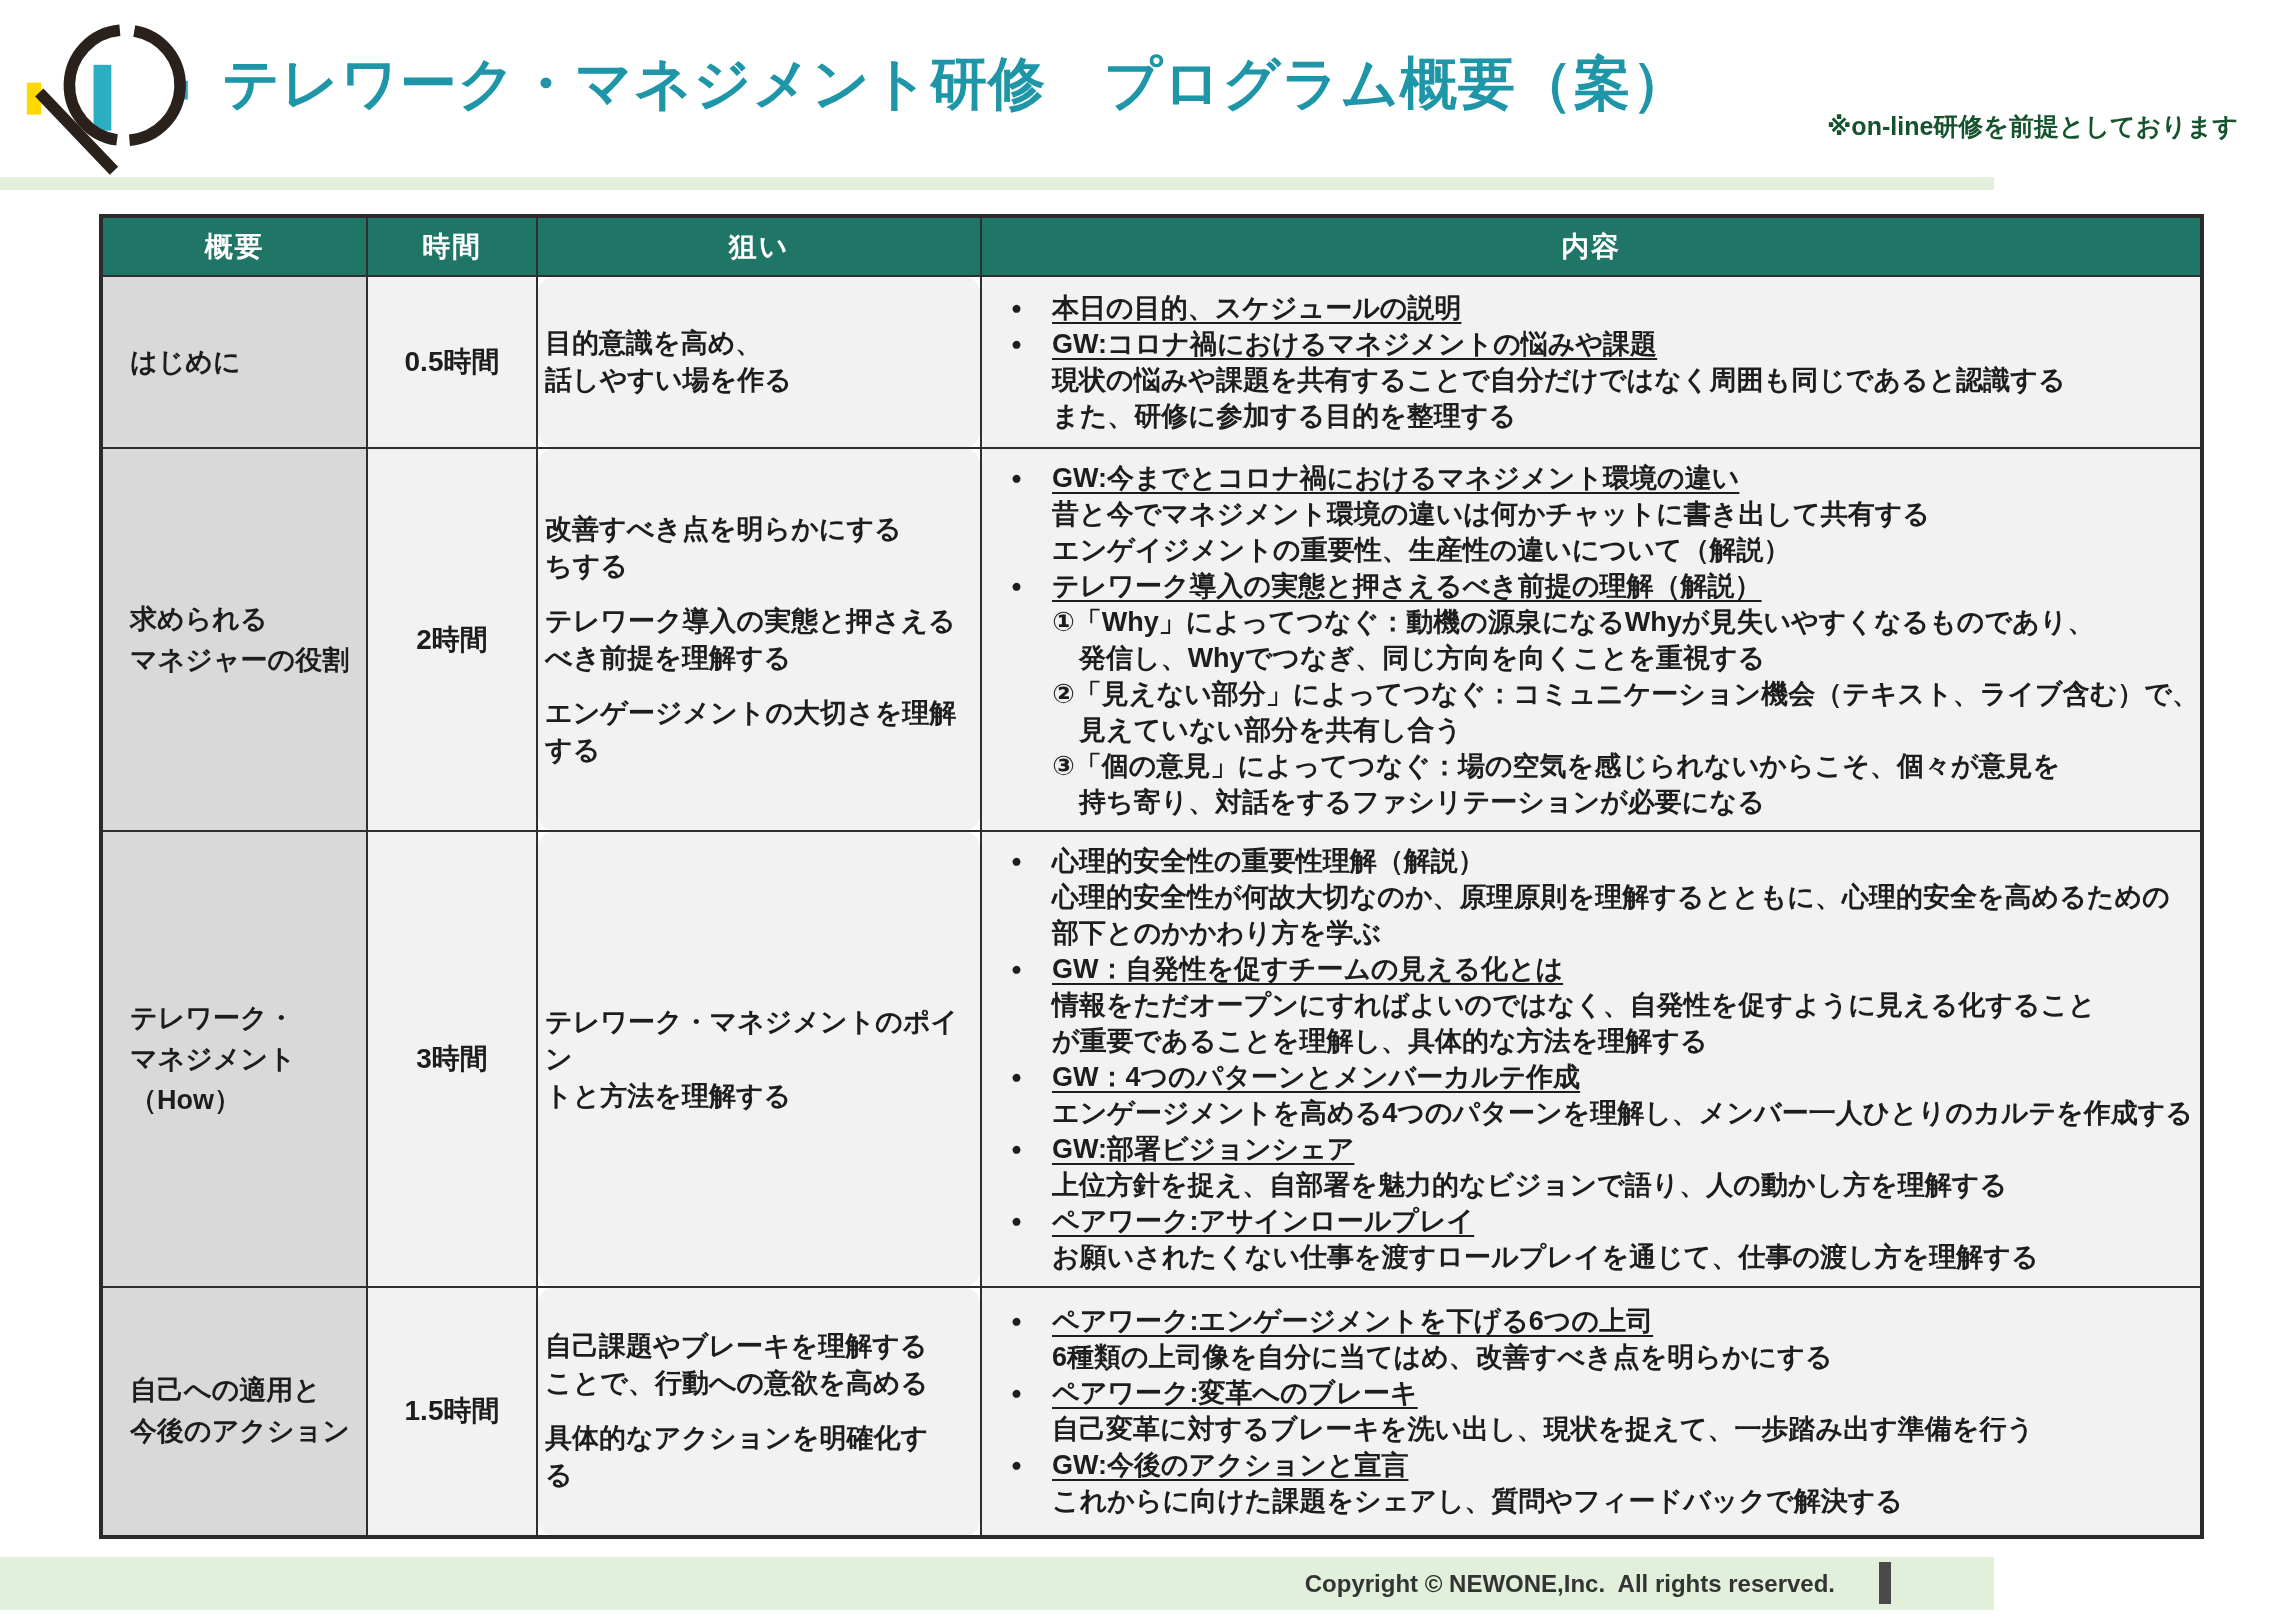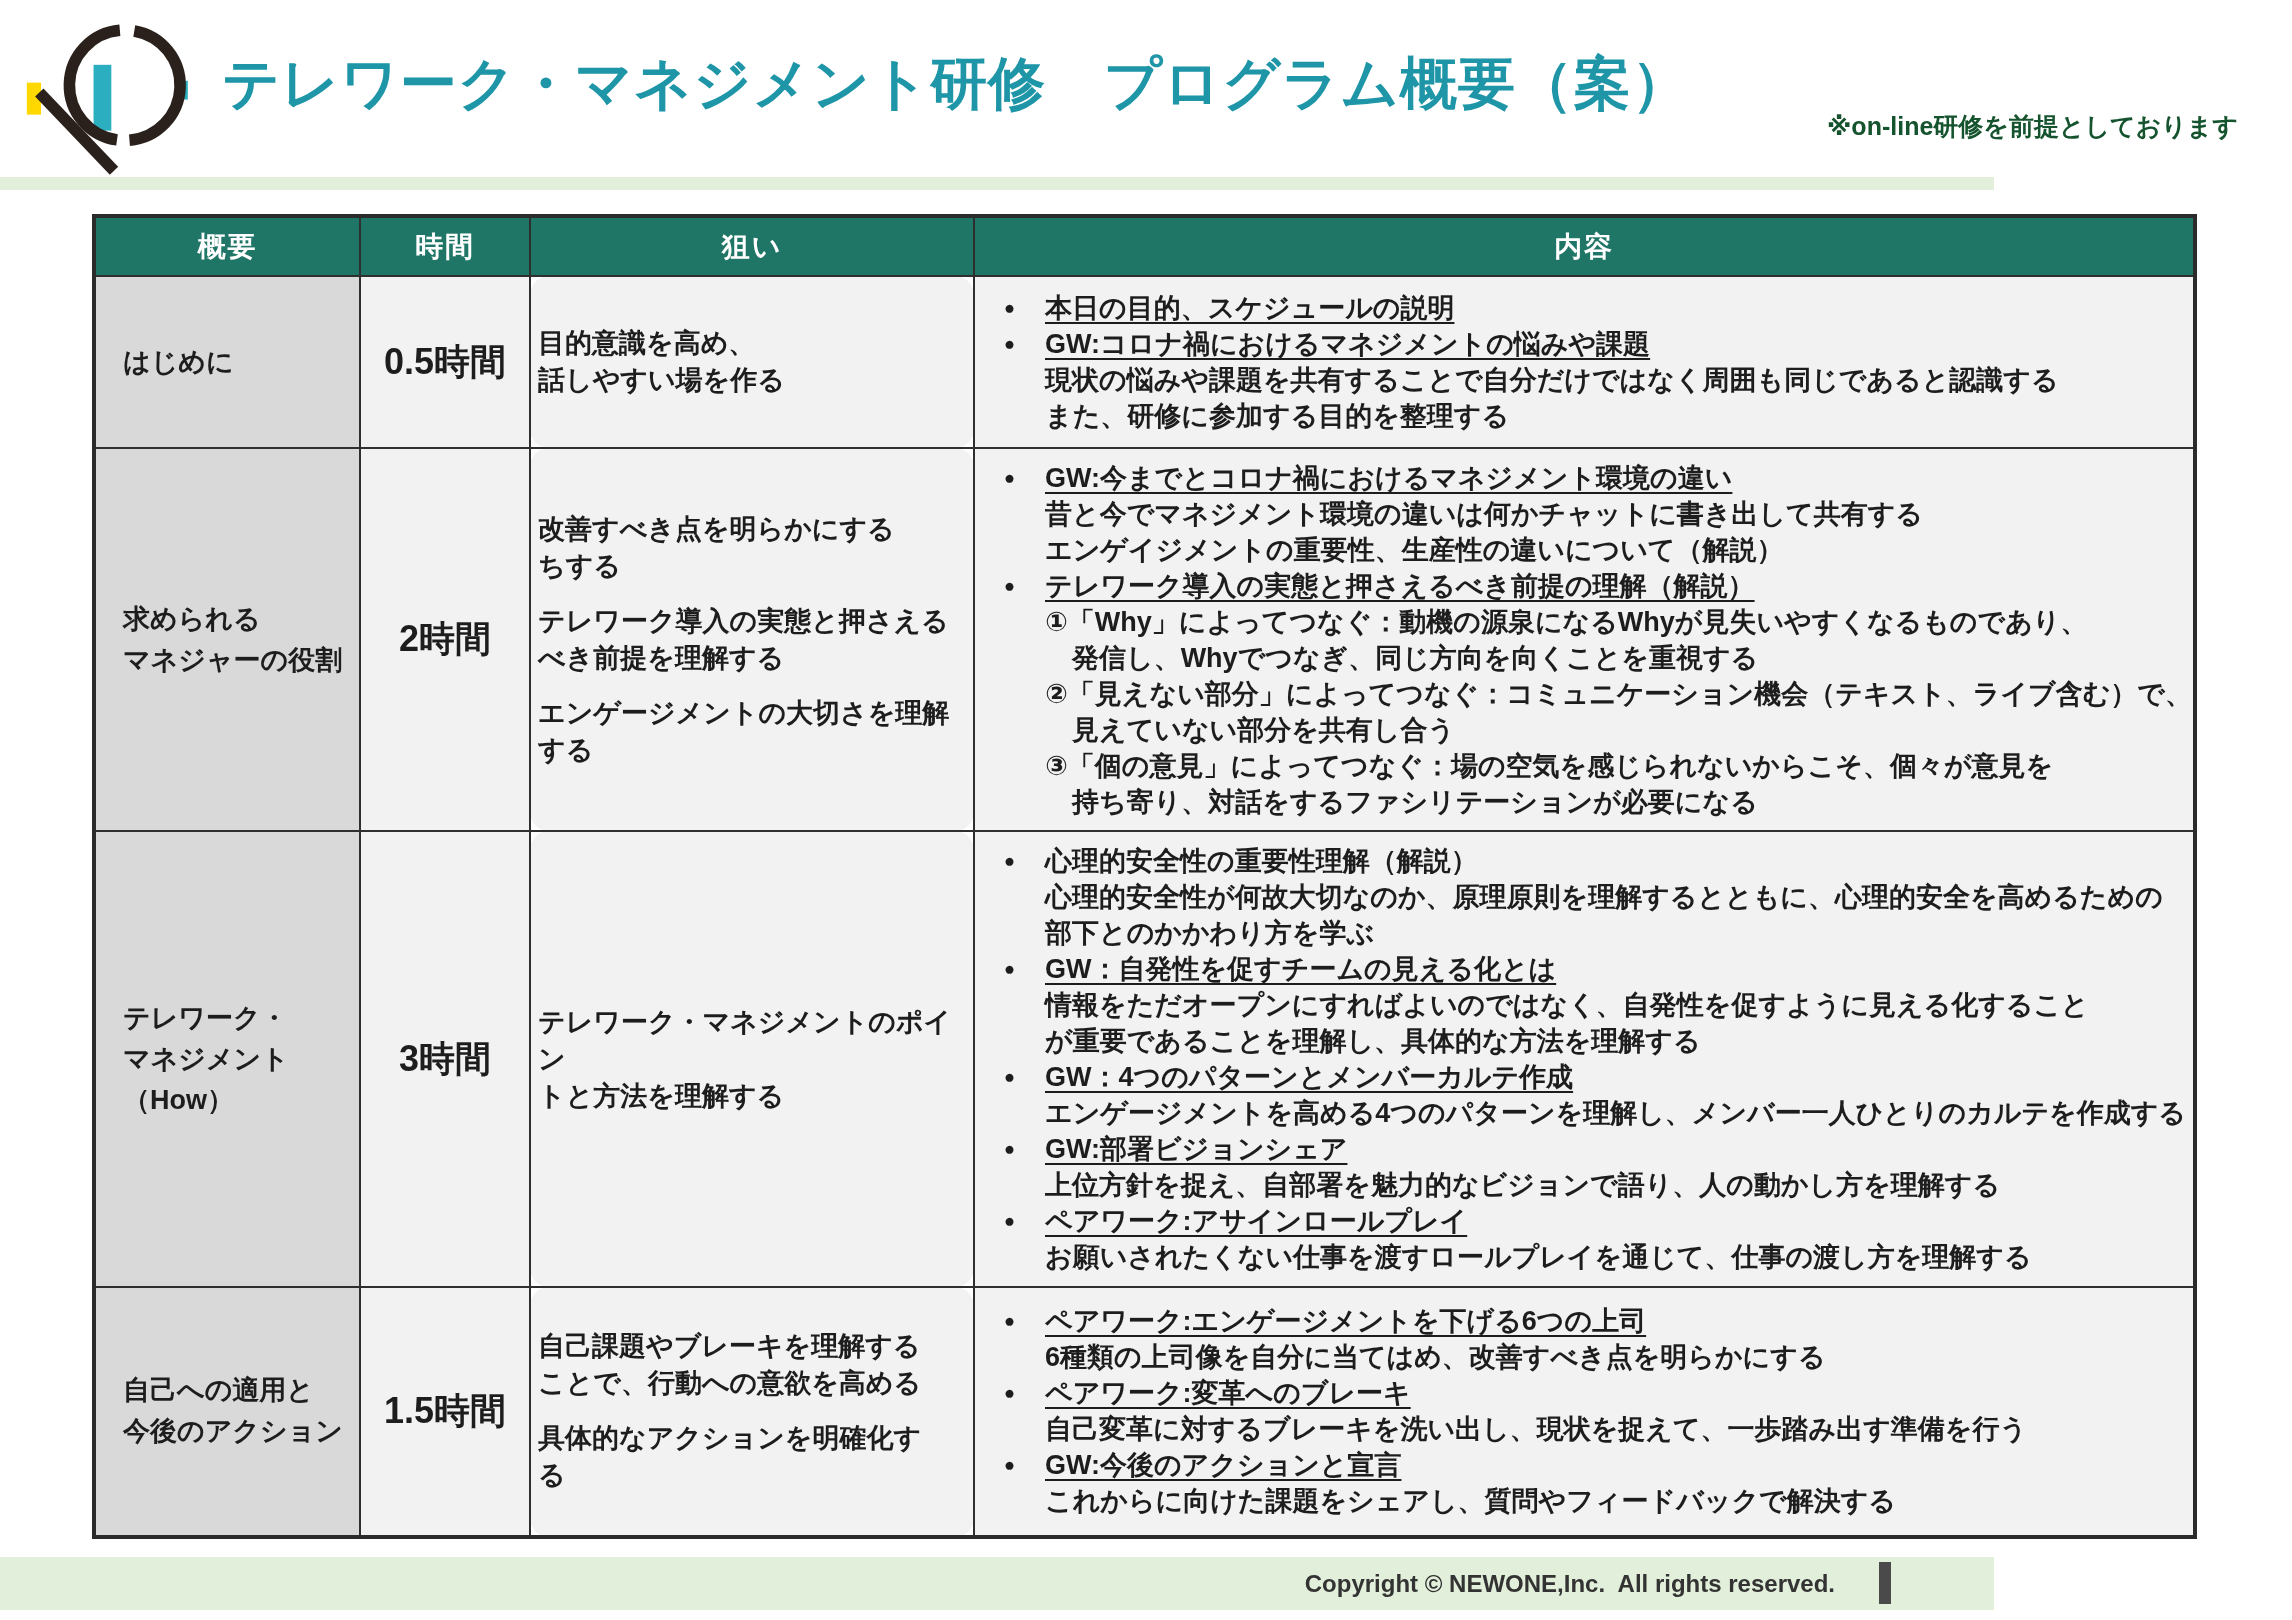--- a/index.html
+++ b/index.html
@@ -22,38 +22,38 @@
   .band-top { top:177px; height:13.4px; }
   .band-bottom { top:1557px; height:53px; }
   .copyright {
     position:absolute; right:159px; top:0; height:53px; line-height:53px;
     font-size:24px; font-weight:bold; color:#333; white-space:pre;
   }
   .footer-bar {
     position:absolute; right:103px; top:5.3px; width:11.6px; height:42px;
     background:#4a4a4a;
   }
-  .table-wrap { position:absolute; left:92px; top:214px; }
+  .table-wrap { position:absolute; left:99px; top:214px; }
   table { border-collapse:collapse; table-layout:fixed; width:2101px; border:4.5px solid #2b2b2b; }
   col.w1 { width:266px; } col.w2 { width:170px; } col.w3 { width:444px; } col.w4 { width:1221px; }
   th, td { border:2.7px solid var(--border-dark,#2F2F2F); vertical-align:middle; }
   thead tr { height:60px; }
   th {
     background:var(--table-header-bg,#1F7566); color:#fff;
     font-size:28px; font-weight:bold; text-align:center; letter-spacing:1.8px;
   }
   tbody tr:nth-child(1) { height:172px; }
   tbody tr:nth-child(2) { height:383px; }
   tbody tr:nth-child(3) { height:447px; }
   tbody tr:nth-child(4) { height:250px; }
   tbody td { background:var(--cell-bg,#F2F2F2); color:#1d1d1d; }
   td.c-overview { background:var(--overview-cell-bg,#D9D9D9); padding-left:27px; }
   .overview-text { font-size:27px; font-weight:bold; line-height:41px; white-space:pre-line; }
   td.c-time { text-align:center; }
-  .time-text { font-size:36px; font-weight:bold; }
+  .time-text { font-size:28px; font-weight:bold; }
   td.c-aim { padding-left:7px;border-radius:19px; }
   .aim-p { font-size:27px; font-weight:bold; line-height:37px; white-space:pre-line; margin:18px 0; }
   td.c-content { padding:10.7px 14.3px 10.7px 27px; }
   .bullet-item { position:relative; padding-left:43px; font-size:27px; font-weight:bold; line-height:36px; }
   .bullet-marker { position:absolute; left:1.8px; top:0; font-size:18.7px; line-height:36px; }
   .bullet-heading { white-space:pre; }
   .bullet-heading.u { text-decoration:underline; text-decoration-thickness:2.2px; text-underline-offset:4.5px; }
   .detail-line { white-space:pre; }
 </style>
 </head>

